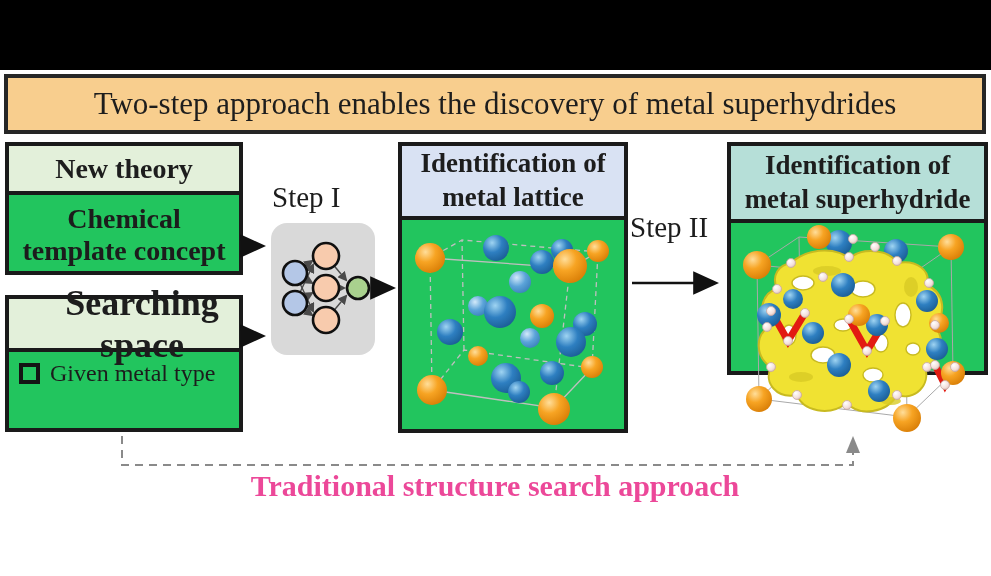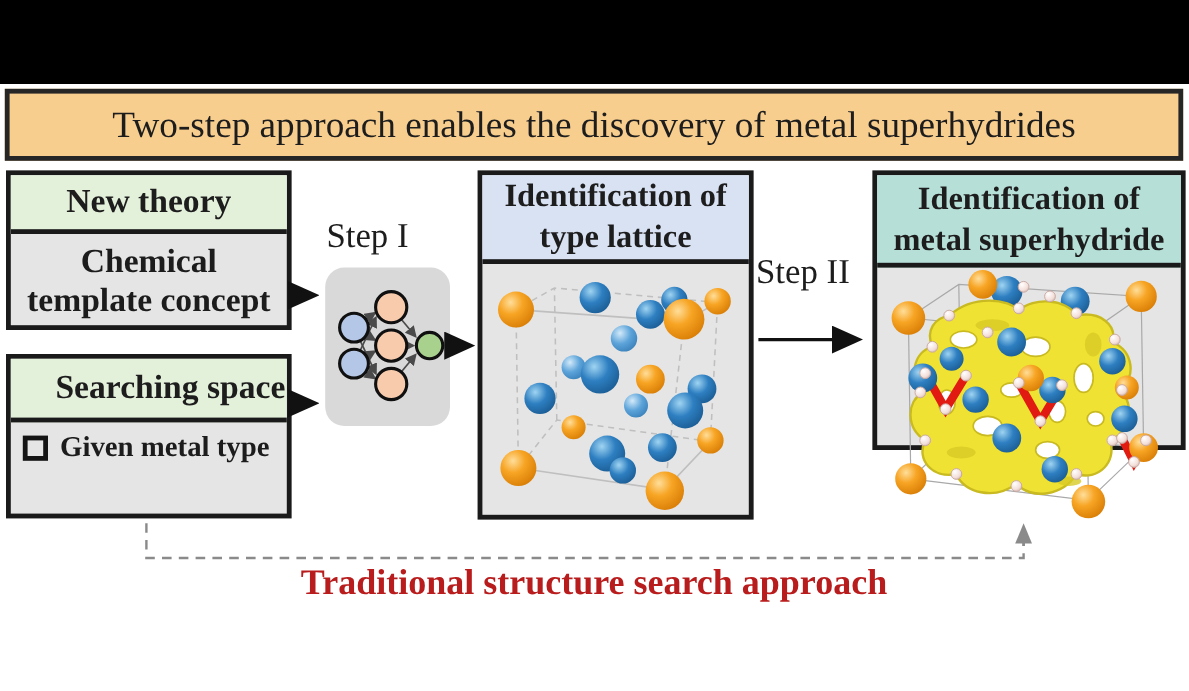--- a/index.html
+++ b/index.html
@@ -10,55 +10,55 @@
   .abs{position:absolute;box-sizing:border-box;}
   
   #black-band{left:0;top:0;width:991px;height:70px;background:#000000;}
   
   #banner{
     left:4px;top:74px;width:982px;height:60px;background:#F8CE8E;
     border:4px solid #262626;display:flex;align-items:center;justify-content:center;
   }
   #banner .t{font-size:31px;font-weight:normal;color:#1d1d1d;white-space:nowrap;}
   
-  .fbox{border:4px solid #1A1A1A;background:#e5e5e5;}
+  .fbox{border:4px solid #1A1A1A;background:#22c55e;}
   .fbox .hdr{
     border-bottom:4px solid #1A1A1A;display:flex;align-items:center;justify-content:center;
     font-weight:bold;text-align:center;color:#1d1d1d;
   }
   
   #new-theory{left:5px;top:142px;width:238px;height:133px;}
   #new-theory .hdr{height:45px;background:#E3F0DA;font-size:28px;}
   #new-theory .body{
     height:80px;display:flex;align-items:center;justify-content:center;text-align:center;
     font-weight:bold;font-size:28px;line-height:1.15;padding:0 10px;
   }
   #searching{left:5px;top:295px;width:238px;height:137px;}
-  #searching .hdr{height:49px;background:#E3F0DA;font-size:28px;padding-left:36px;}
+  #searching .hdr{height:49px;background:#E3F0DA;font-size:36px;padding-left:36px;}
   #searching .body{padding:6px 0 0 8px;}
-  .chk-row{display:flex;align-items:center;height:31px;font-weight:bold;font-size:24px;white-space:nowrap;}
+  .chk-row{display:flex;align-items:center;height:31px;font-weight:normal;font-size:24px;white-space:nowrap;}
   .chk-box{
     display:inline-block;width:13px;height:13px;border:4px solid #141414;margin:0 10px 0 2px;flex:0 0 auto;
   }
   
   .step-label{font-size:29px;color:#1d1d1d;text-align:left;white-space:nowrap;}
   #step1-label{left:272px;top:181px;width:104px;}
   #step2-label{left:630px;top:211px;width:96px;}
   
   #lattice-box{left:398px;top:142px;width:230px;height:291px;}
   #lattice-box .hdr{height:70px;background:#D9E2F3;font-size:27px;line-height:1.25;}
   #super-box{left:727px;top:142px;width:261px;height:233px;}
   #super-box .hdr{height:73px;background:#B6DFD8;font-size:27px;line-height:1.25;}
   .pic-wrap{position:relative;width:100%;}
   
   #nn-icon{left:270px;top:222px;width:106px;height:134px;}
   
   #traditional-label{
     left:165px;top:469px;width:660px;text-align:center;
-    font-size:30px;font-weight:bold;color:#b91c1c;white-space:nowrap;
+    font-size:30px;font-weight:bold;color:#ec4899;white-space:nowrap;
   }
   
   #overlay{left:0;top:0;width:991px;height:576px;pointer-events:none;z-index:6;}
 </style>
 </head>
 <body>
 
 <div id="canvas">
 
   <div id="black-band" class="abs"></div>
@@ -107,21 +107,21 @@
       <circle cx="25" cy="51" r="12" fill="#B4C7E7"></circle>
       <circle cx="25" cy="81" r="12" fill="#B4C7E7"></circle>
       <circle cx="56" cy="34" r="13" fill="#F8CBAD"></circle>
       <circle cx="56" cy="66" r="13" fill="#F8CBAD"></circle>
       <circle cx="56" cy="98" r="13" fill="#F8CBAD"></circle>
       <circle cx="88" cy="66" r="11" fill="#A9D18E"></circle>
     </g>
   </svg>
 
   <div id="lattice-box" class="abs fbox">
-    <div class="hdr">Identification of type lattice</div>
+    <div class="hdr">Identification of metal lattice</div>
     <div class="pic-wrap">
       <svg width="222" height="212" viewBox="0 0 222 212">
         <defs>
           <radialGradient id="gO1" cx="35%" cy="30%" r="75%">
             <stop offset="0%" stop-color="#FFDE9A"></stop>
               <stop offset="45%" stop-color="#F7A423"></stop>
               <stop offset="100%" stop-color="#D97E06"></stop>
           </radialGradient>
           <radialGradient id="gB1" cx="35%" cy="30%" r="75%">
             <stop offset="0%" stop-color="#9FD4F2"></stop>

